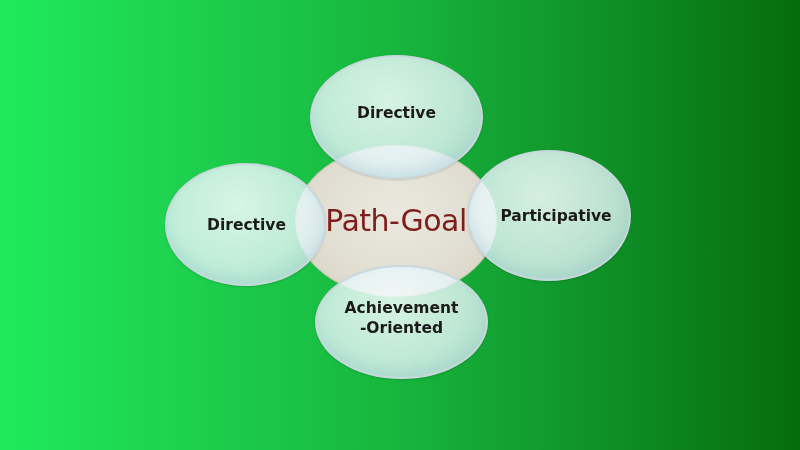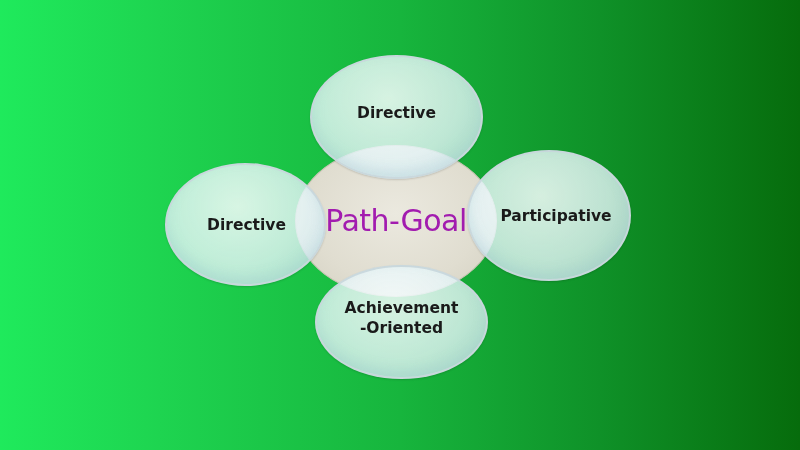--- a/index.html
+++ b/index.html
@@ -49,21 +49,21 @@
     .center-label {
       position: absolute;
       left: 295px; top: 145px;
       width: 202px; height: 152px;
       display: flex;
       align-items: center;
       justify-content: center;
       text-align: center;
       font-size: 30px;
       line-height: 36px;
-      color: #a21caf;
+      color: #7f1d1d;
       z-index: 3;
       font-family: "DejaVu Sans", "Liberation Sans", sans-serif;
       letter-spacing: -0.5px;
     }
     .sat-label {
       font-weight: bold;
       font-size: 15.5px;
       line-height: 20px;
       color: #1a1a1a;
       font-family: "DejaVu Sans", "Liberation Sans", sans-serif;

